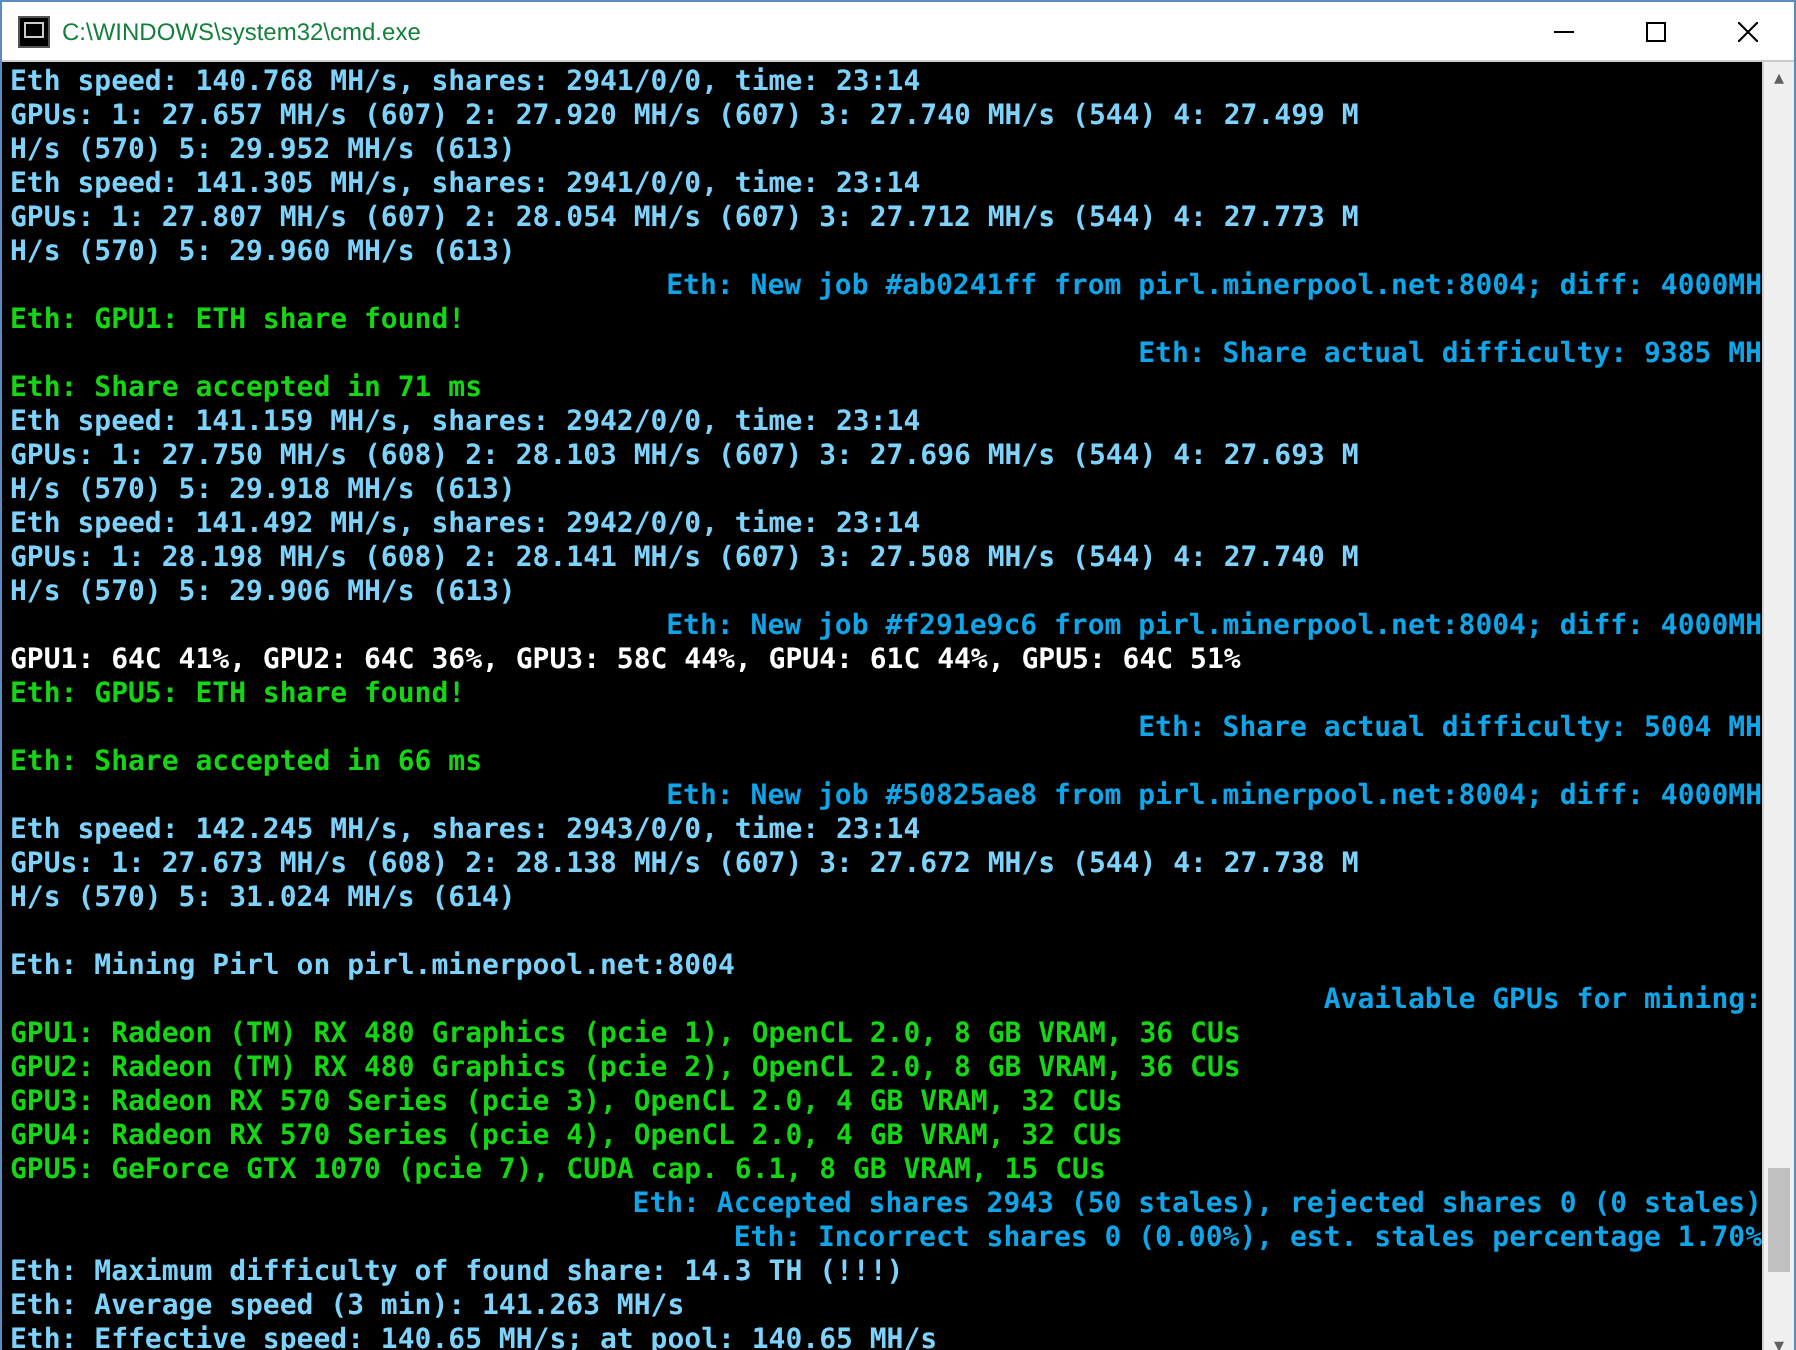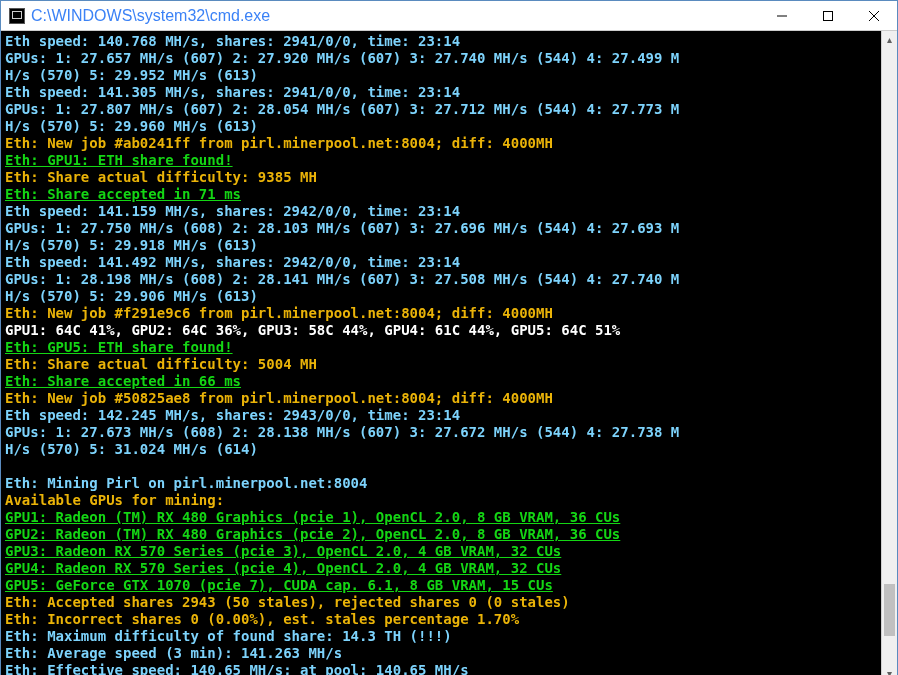--- a/index.html
+++ b/index.html
@@ -39,22 +39,22 @@
   }
   .titlebar .icon::after{
     content:"";
     position:absolute;
     left:2px; top:2px;
     width:8px; height:6px;
     border:1px solid #ccc;
   }
   .titlebar .title {
     flex: 1;
-    font-size: 16px;
-    color: #3b82f6;
+    font-size: 12px;
+    color: #15803d;
     white-space: nowrap;
   }
   .titlebar .btns { display:flex; height:100%; }
   .titlebar .btn {
     width: 46px;
     height: 100%;
     display:flex;
     align-items:center;
     justify-content:center;
     font-size: 13px;
@@ -92,22 +92,22 @@
   }
   .scrollbar .arrow.up{top:0;}
   .scrollbar .arrow.down{bottom:0;}
   .scrollbar .thumb{
     position:absolute;
     left:2px; right:2px;
     background:#c0c0c0;
     border-radius:0;
   }
   .cyan { color:#7dd3fc; }
-  .white { color:#eab308; }
-  .green { color:#14d614;text-decoration:underline; }
+  .white { color:#0ea5e9;text-align:right; }
+  .green { color:#14d614; }
   .magenta { color:#ffffff; }
   .blank { height:17px; }
 </style>
 </head>
 <body>
 
 <div class="window">
   <div class="titlebar">
     <div class="icon"></div>
     <div class="title">C:\WINDOWS\system32\cmd.exe</div>

